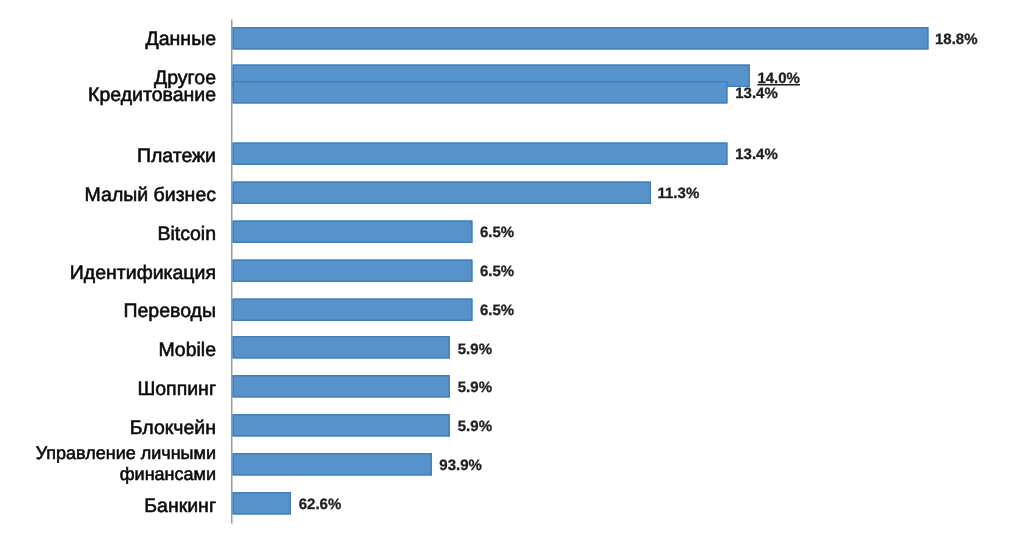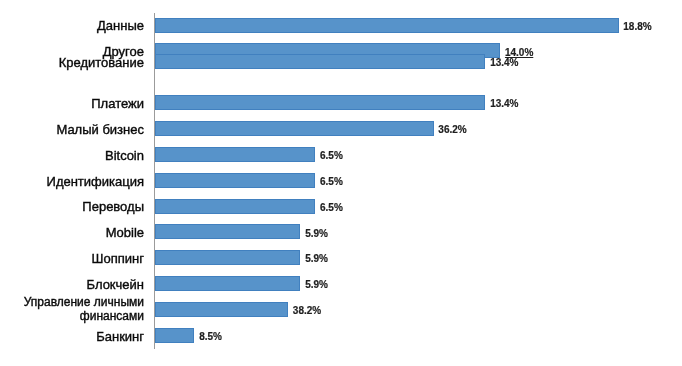--- a/index.html
+++ b/index.html
@@ -42,21 +42,21 @@
     <div class="bar-value-label" style="left: 490.144px; top: 3.2px; color: rgb(31, 31, 31);">13.4%</div>
   </div>
         <div class="chart-row" style="top: 95.15px;">
     <div class="category-label" style="right: 538px; top: 1.85px; color: rgb(10, 10, 10);">Платежи</div>
     <div class="bar" aria-label="13.4%" style="width: 330.444px; height: 15px; left: 155px; background: rgb(87, 147, 202); border-color: rgb(65, 128, 191);"></div>
     <div class="bar-value-label" style="left: 490.144px; top: 3.2px; color: rgb(31, 31, 31);">13.4%</div>
   </div>
         <div class="chart-row" style="top: 121px;">
     <div class="category-label" style="right: 538px; top: 1.85px; color: rgb(10, 10, 10);">Малый бизнес</div>
     <div class="bar" aria-label="11.3%" style="width: 278.658px; height: 15px; left: 155px; background: rgb(87, 147, 202); border-color: rgb(65, 128, 191);"></div>
-    <div class="bar-value-label" style="left: 438.358px; top: 3.2px; color: rgb(31, 31, 31);">36.2%</div>
+    <div class="bar-value-label" style="left: 438.358px; top: 3.2px; color: rgb(31, 31, 31);">11.3%</div>
   </div>
         <div class="chart-row" style="top: 146.85px;">
     <div class="category-label" style="right: 538px; top: 1.85px; color: rgb(10, 10, 10);">Bitcoin</div>
     <div class="bar" aria-label="6.5%" style="width: 160.29px; height: 15px; left: 155px; background: rgb(87, 147, 202); border-color: rgb(65, 128, 191);"></div>
     <div class="bar-value-label" style="left: 319.99px; top: 3.2px; color: rgb(31, 31, 31);">6.5%</div>
   </div>
         <div class="chart-row" style="top: 172.7px;">
     <div class="category-label" style="right: 538px; top: 1.85px; color: rgb(10, 10, 10);">Идентификация</div>
     <div class="bar" aria-label="6.5%" style="width: 160.29px; height: 15px; left: 155px; background: rgb(87, 147, 202); border-color: rgb(65, 128, 191);"></div>
     <div class="bar-value-label" style="left: 319.99px; top: 3.2px; color: rgb(31, 31, 31);">6.5%</div>
@@ -78,22 +78,22 @@
   </div>
         <div class="chart-row" style="top: 276.1px;">
     <div class="category-label" style="right: 538px; top: 1.85px; color: rgb(10, 10, 10);">Блокчейн</div>
     <div class="bar" aria-label="5.9%" style="width: 145.494px; height: 15px; left: 155px; background: rgb(87, 147, 202); border-color: rgb(65, 128, 191);"></div>
     <div class="bar-value-label" style="left: 305.194px; top: 3.2px; color: rgb(31, 31, 31);">5.9%</div>
   </div>
         <div class="chart-row" style="top: 301.95px;">
     <div class="category-label wrapped" style="right: 538px; top: -6.1px; color: rgb(10, 10, 10);">Управление личными
 финансами</div>
     <div class="bar" aria-label="5.4%" style="width: 133.164px; height: 15px; left: 155px; background: rgb(87, 147, 202); border-color: rgb(65, 128, 191);"></div>
-    <div class="bar-value-label" style="left: 292.864px; top: 3.2px; color: rgb(31, 31, 31);">38.2%</div>
+    <div class="bar-value-label" style="left: 292.864px; top: 3.2px; color: rgb(31, 31, 31);">93.9%</div>
   </div>
         <div class="chart-row" style="top: 327.8px;">
     <div class="category-label" style="right: 538px; top: 1.85px; color: rgb(10, 10, 10);">Банкинг</div>
     <div class="bar" aria-label="1.6%" style="width: 39.456px; height: 15px; left: 155px; background: rgb(87, 147, 202); border-color: rgb(65, 128, 191);"></div>
-    <div class="bar-value-label" style="left: 199.156px; top: 3.2px; color: rgb(31, 31, 31);">8.5%</div>
+    <div class="bar-value-label" style="left: 199.156px; top: 3.2px; color: rgb(31, 31, 31);">62.6%</div>
   </div>
       </div>
   </div>
 </div>
 
 </body></html>

